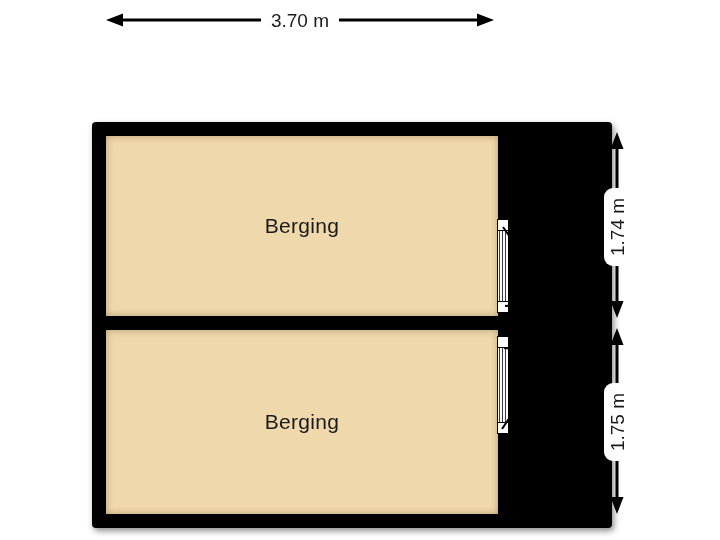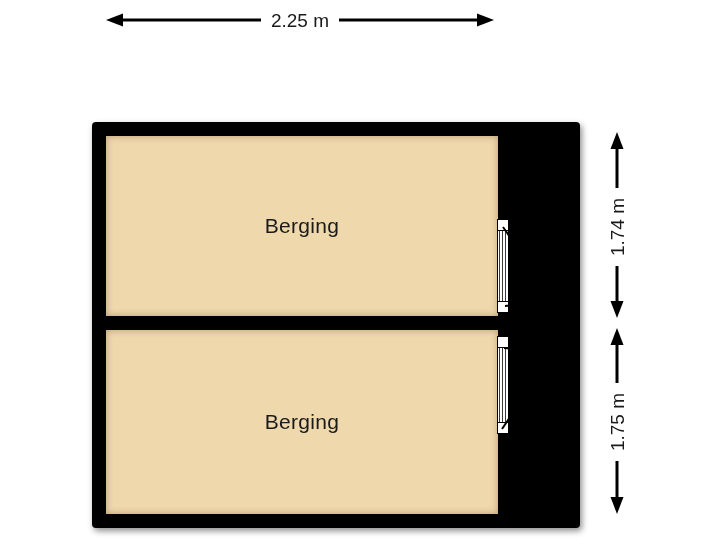--- a/index.html
+++ b/index.html
@@ -16,20 +16,21 @@
     background:var(--color-background);
     font-family:"Liberation Sans", sans-serif;
     color:var(--color-text);
   }
   
   .plan{
     position:absolute;left:92px;top:122px;width:488px;height:406px;
     background:var(--color-wall);
     border-radius:4px;
     box-shadow:2px 3px 6px rgba(0,0,0,0.45);
+    padding-left:32px;
   }
   .room{
     position:absolute;left:14px;width:392px;
     background:var(--color-floor);
     box-shadow:inset 0 0 7px rgba(90,60,15,0.38);
     display:flex;align-items:center;justify-content:center;
   }
   .room.top{top:14px;height:180px;}
   .room.bottom{top:208px;height:184px;}
   .room-label{
@@ -113,21 +114,21 @@
       <path d="M503 227 L547 290"></path>
       <path d="M547 290 A79 79 0 0 1 505 306"></path>
     </g>
     <g stroke="#000" stroke-width="2" fill="none">
       <path d="M502 429 L547 362"></path>
       <path d="M504 348 A81 81 0 0 1 547 362"></path>
     </g>
   </svg>
 
   <div class="dim-label horiz">
-    <span>2.25 m</span>
+    <span>3.70 m</span>
   </div>
   <div class="dim-label vert vt">
     <span class="rot">1.74 m</span>
   </div>
   <div class="dim-label vert vb">
     <span class="rot">1.75 m</span>
   </div>
 
 </div>
 

